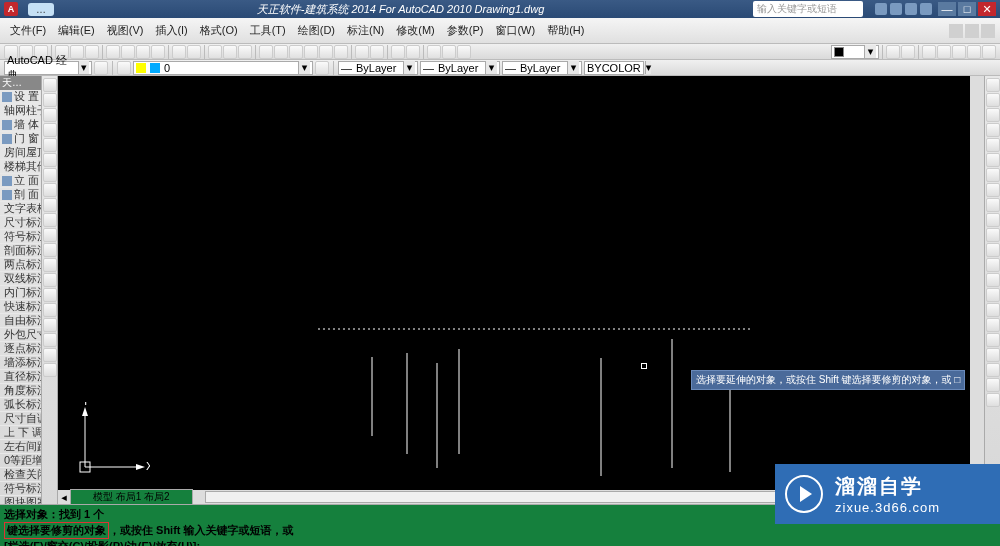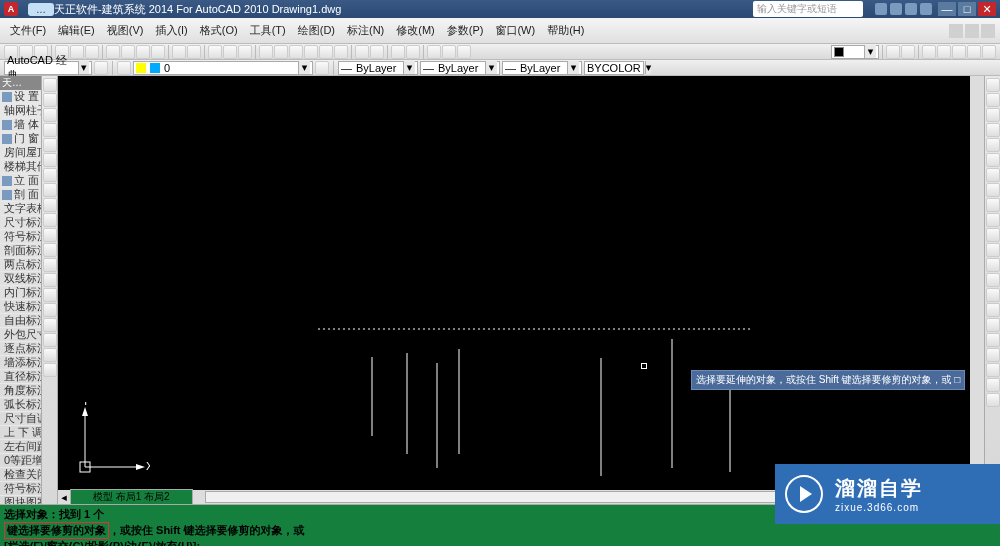--- a/index.html
+++ b/index.html
@@ -1,21 +1,21 @@
 <!DOCTYPE html>
 <html><head>
 <meta charset="utf-8">
 <style>
 *{margin:0;padding:0;box-sizing:border-box;font-family:"Microsoft YaHei","SimSun",sans-serif;font-size:11px;}
 body{width:1000px;height:546px;background:#e8e8e8;overflow:hidden;position:relative;}
 
 
 .titlebar{height:18px;background:linear-gradient(#3a5a85,#2a4a75);display:flex;align-items:center;color:#fff;padding:0 4px;}
 .titlebar .logo{width:14px;height:14px;background:#c2272d;border-radius:2px;margin-right:6px;display:flex;align-items:center;justify-content:center;font-size:9px;font-weight:bold;}
-.titlebar .title{flex:1;font-size:11px;}
+.titlebar .title{flex:1;text-align:center;font-size:11px;font-style:italic;}
 .titlebar .winbtns{display:flex;gap:2px;}
 .titlebar .winbtns span{width:18px;height:14px;background:#5a7aa0;display:flex;align-items:center;justify-content:center;cursor:pointer;}
 .titlebar-left{display:flex;align-items:center;gap:4px;}
 .titlebar-left .pill{background:#c5e0f5;color:#333;padding:1px 8px;border-radius:3px;font-size:10px;}
 .titlebar .search{background:#fff;color:#999;padding:1px 4px;border-radius:2px;font-size:10px;width:110px;margin:0 6px;}
 .help-icons{display:flex;gap:3px;margin:0 6px;}
 .help-icons span{width:12px;height:12px;background:#7a9ac0;border-radius:2px;}
 
 
 .menubar{height:26px;background:linear-gradient(#f5f5f5,#e0e0e0);display:flex;align-items:center;padding:0 4px;border-bottom:1px solid #bbb;}
@@ -69,21 +69,21 @@
 .status .box{background:#fafafa;border:1px solid #bbb;padding:0 4px;}
 .status .btns{display:flex;gap:2px;margin-left:auto;}
 .status .btns span{background:#e0e0e0;border:1px solid #aaa;padding:0 3px;font-size:10px;}
 
 
 .watermark{position:absolute;right:0;bottom:22px;width:225px;height:60px;background:#2f6db5;color:#fff;display:flex;align-items:center;padding:0 10px;}
 .watermark .play{width:38px;height:38px;border:2px solid #fff;border-radius:50%;display:flex;align-items:center;justify-content:center;margin-right:12px;}
 .watermark .play::after{content:"";border-left:12px solid #fff;border-top:8px solid transparent;border-bottom:8px solid transparent;margin-left:3px;}
 .watermark .txt{display:flex;flex-direction:column;}
 .watermark .big{font-size:20px;font-weight:bold;letter-spacing:2px;}
-.watermark .small{font-size:10px;letter-spacing:1px;}
+.watermark .small{font-size:13px;letter-spacing:1px;}
 </style>
 </head>
 <body>
 
 <div class="titlebar">
   <div class="titlebar-left">
     <div class="logo">A</div>
     <span class="pill">…</span>
   </div>
   <div class="title">天正软件-建筑系统 2014  For AutoCAD 2010    Drawing1.dwg</div>
@@ -414,21 +414,21 @@
     <div class="b"></div>
     <div class="b"></div>
     <div class="b"></div>
     <div class="b"></div>
     <div class="b"></div>
   </div>
 </div>
 
 <div class="cmd">
   <div class="l">选择对象：找到 1 个</div>
-  <div class="l"><span class="hl">键选择要修剪的对象</span><span>，或按住 Shift 键选择要修剪的对象，或</span></div>
+  <div class="l"><span class="hl">键选择要修剪的对象</span><span>，或按住 Shift 输入关键字或短语，或</span></div>
   <div class="l">[栏选(F)/窗交(C)/投影(P)/边(E)/放弃(U)]:</div>
 </div>
 
 <div class="status">
   <span class="box">比例 1:100</span>
   <span>54955, 19300, 0</span>
   <div class="btns">
     <span>AutoCAD</span>
     <span>模型</span>
     <span>…</span>

